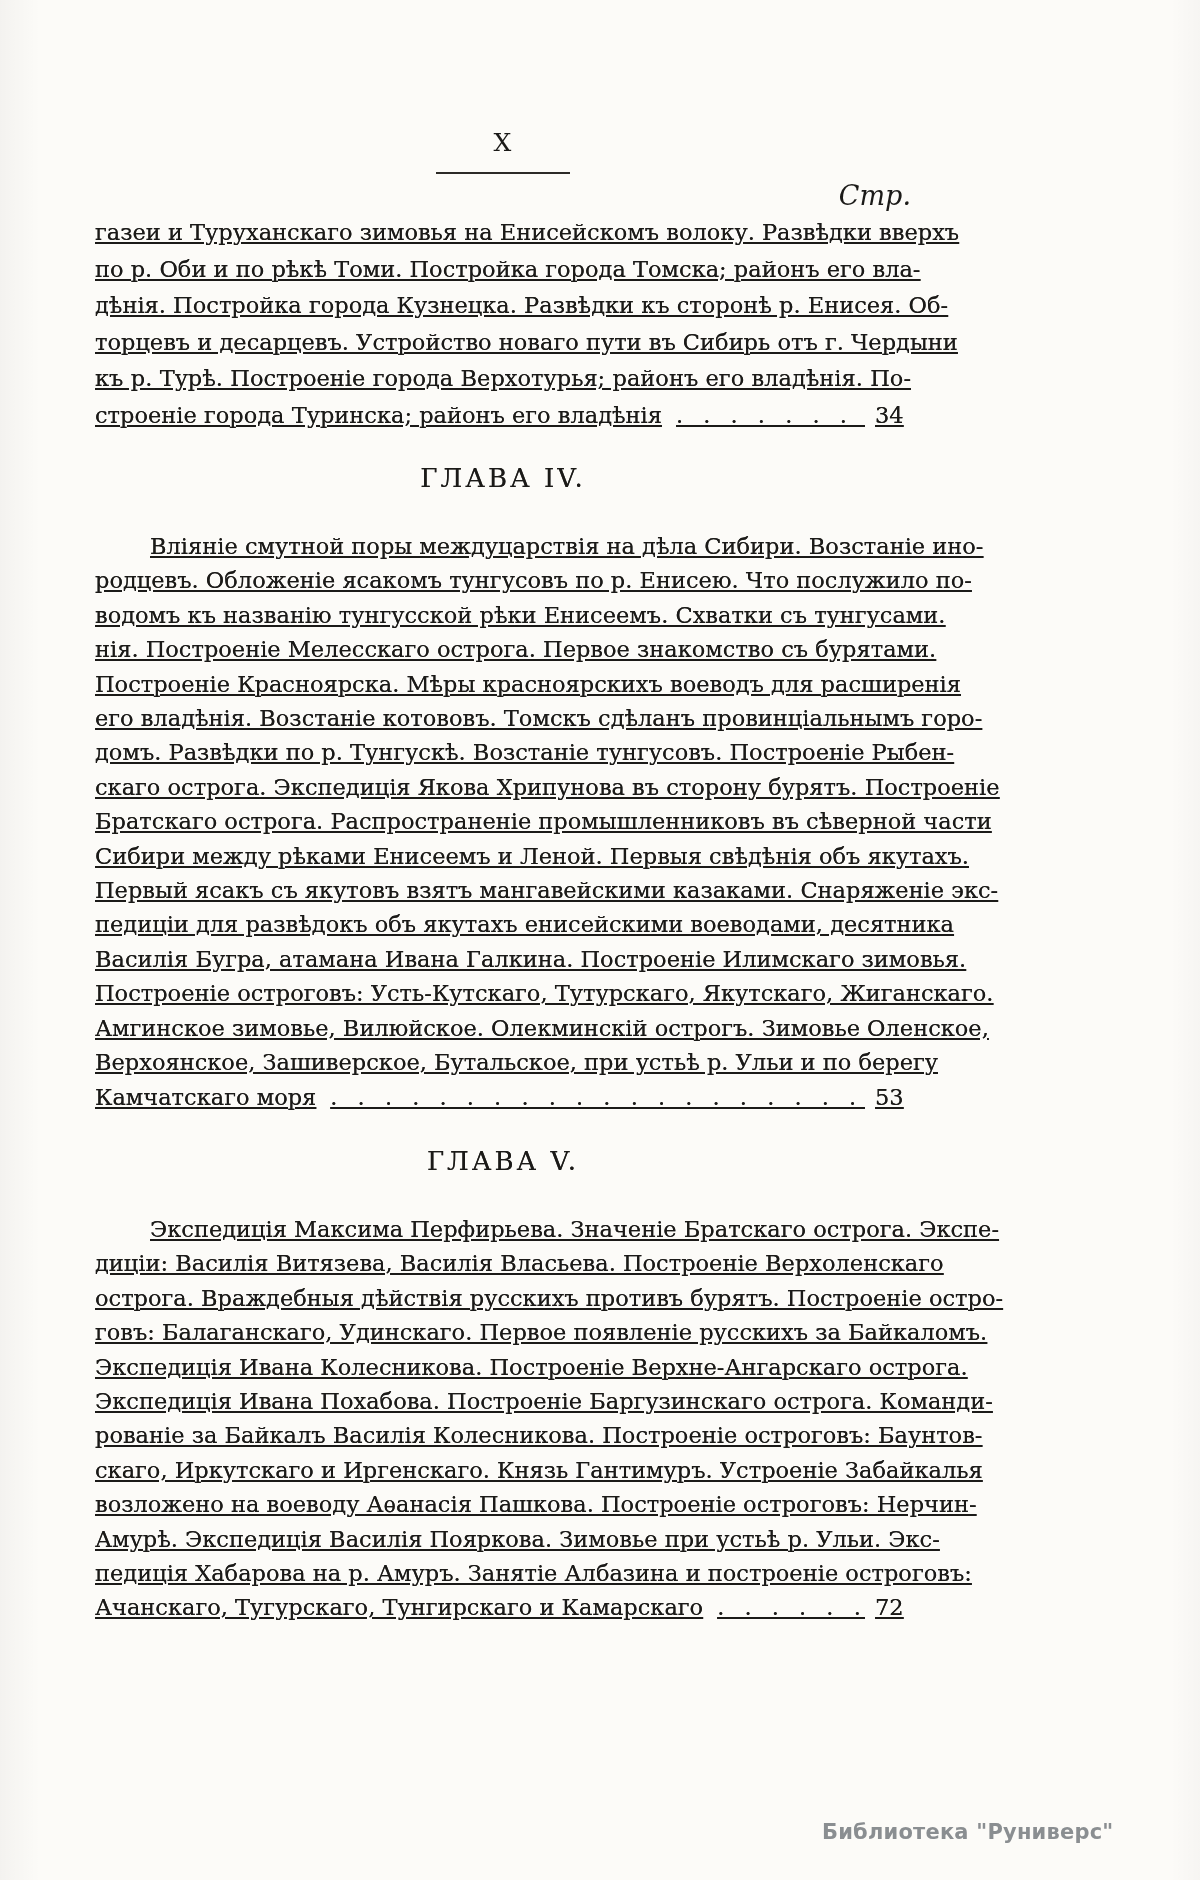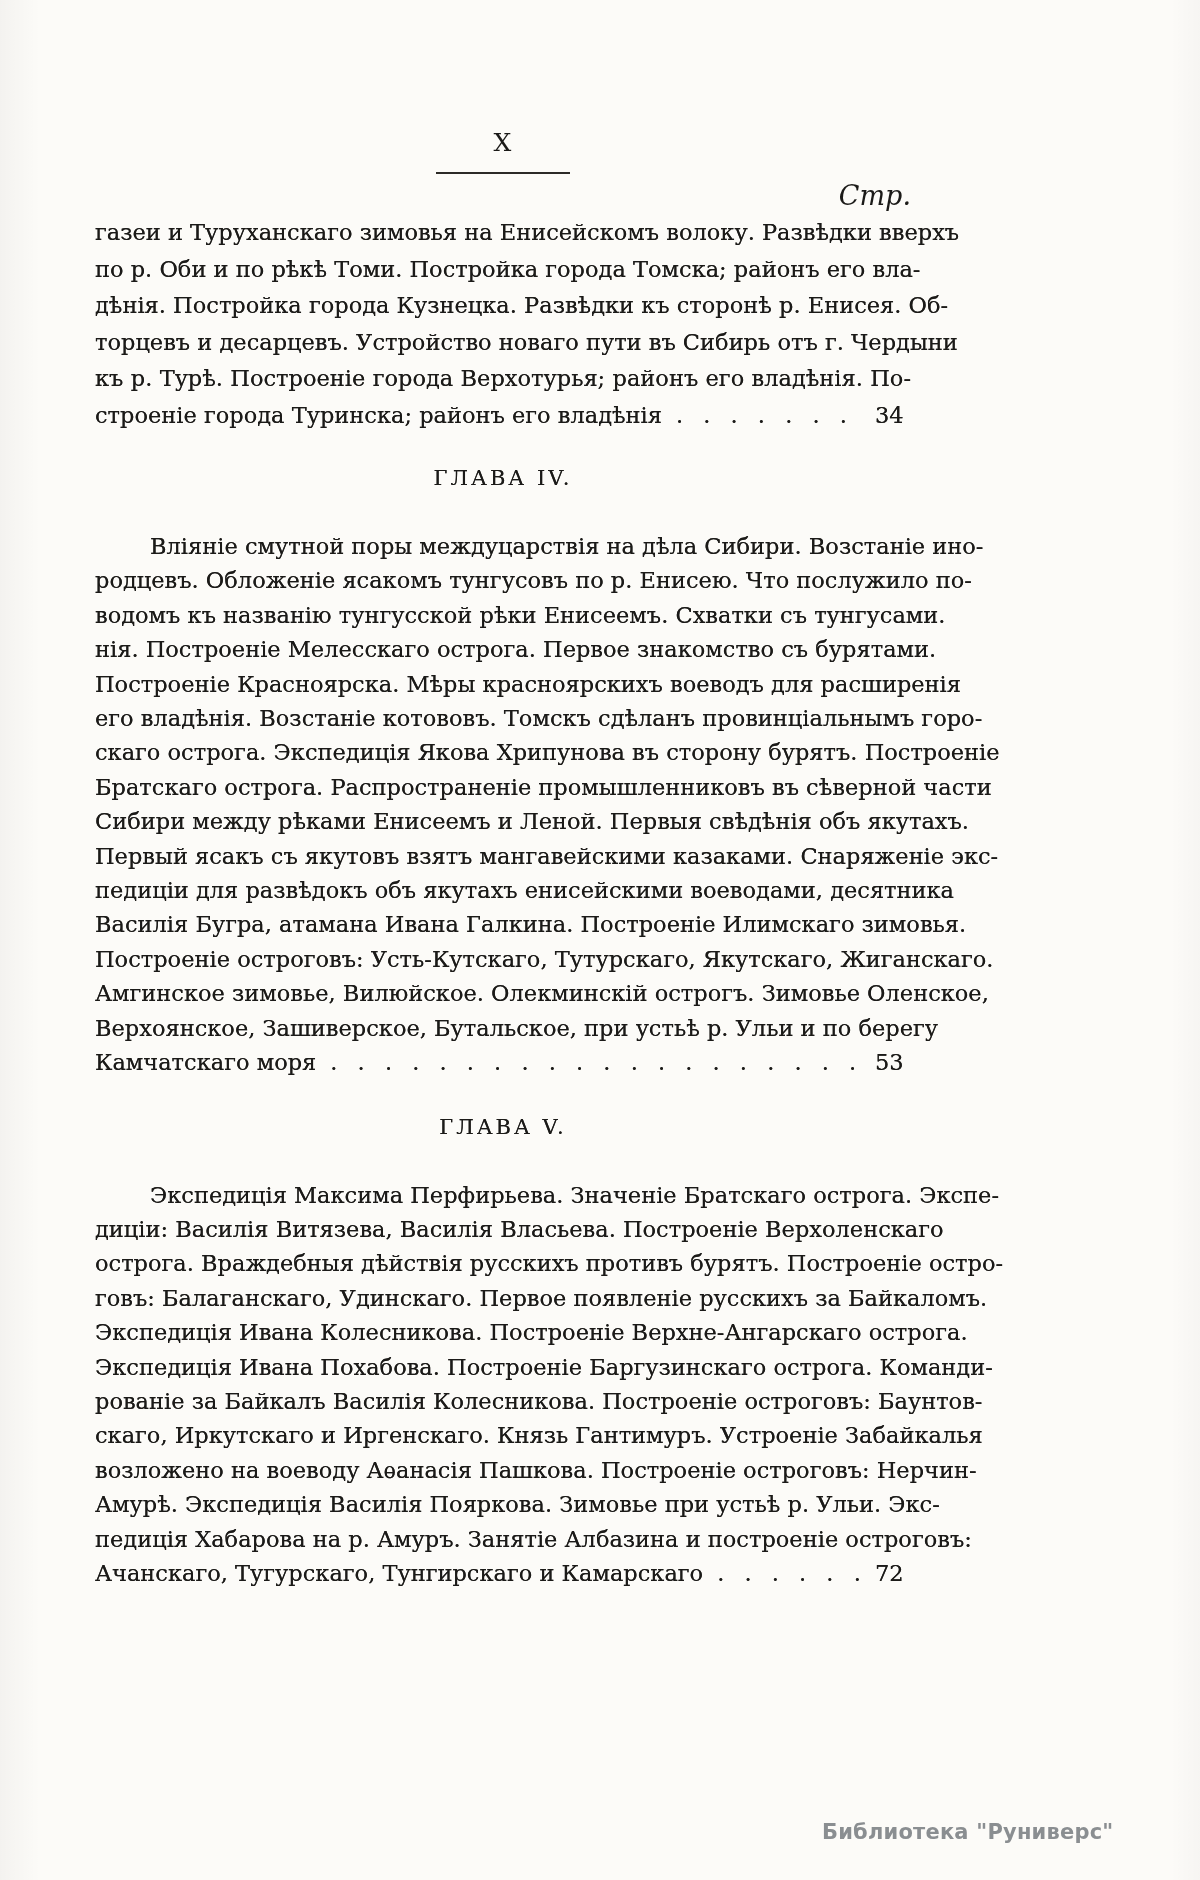--- a/index.html
+++ b/index.html
@@ -41,32 +41,33 @@
   }
 
   .toc {
     position: absolute; top: 214px; left: 95px; width: 816px;
     font-size: 22.5px;
     text-shadow: 0 0 0.6px rgba(27,26,24,0.85); 
   }
 
   .chapter-heading {
     text-align: center;
-    font-size: 21px;
+    font-size: 26px;
     letter-spacing: 3px;
     margin-top: 32px;
     margin-bottom: 36px;
     line-height: 30px;
   }
   .para.s1 .chapter-heading { margin-top: 30px; }
 
   .tl {
     text-align: justify;
     text-align-last: justify;
     white-space: nowrap;
+    text-decoration: underline;
   }
   .s0 .tl { line-height: 36.5px; }
   .s1 .tl, .s2 .tl { line-height: 34.4px; }
   .indent { text-indent: 55px; }
 
   .tl.last {
     display: flex;
     align-items: baseline;
     text-align: left;
     text-align-last: left;
@@ -116,20 +117,21 @@
         </div>
       </div>
       <div class="para s1">
         <div class="chapter-heading">ГЛАВА IV.</div>
         <div class="tl indent">Вліяніе смутной поры междуцарствія на дѣла Сибири. Возстаніе ино-</div>
         <div class="tl">родцевъ. Обложеніе ясакомъ тунгусовъ по р. Енисею. Что послужило по-</div>
         <div class="tl">водомъ къ названію тунгусской рѣки Енисеемъ. Схватки съ тунгусами.</div>
         <div class="tl">нія. Построеніе Мелесскаго острога. Первое знакомство съ бурятами.</div>
         <div class="tl">Построеніе Красноярска. Мѣры красноярскихъ воеводъ для расширенія</div>
         <div class="tl">его владѣнія. Возстаніе котововъ. Томскъ сдѣланъ провинціальнымъ горо-</div>
+        <div class="tl">домъ. Развѣдки по р. Тунгускѣ. Возстаніе тунгусовъ. Построеніе Рыбен-</div>
         <div class="tl">скаго острога. Экспедиція Якова Хрипунова въ сторону бурятъ. Построеніе</div>
         <div class="tl">Братскаго острога. Распространеніе промышленниковъ въ сѣверной части</div>
         <div class="tl">Сибири между рѣками Енисеемъ и Леной. Первыя свѣдѣнія объ якутахъ.</div>
         <div class="tl">Первый ясакъ съ якутовъ взятъ мангавейскими казаками. Снаряженіе экс-</div>
         <div class="tl">педиціи для развѣдокъ объ якутахъ енисейскими воеводами, десятника</div>
         <div class="tl">Василія Бугра, атамана Ивана Галкина. Построеніе Илимскаго зимовья.</div>
         <div class="tl">Построеніе остроговъ: Усть-Кутскаго, Тутурскаго, Якутскаго, Жиганскаго.</div>
         <div class="tl">Амгинское зимовье, Вилюйское. Олекминскій острогъ. Зимовье Оленское,</div>
         <div class="tl">Верхоянское, Зашиверское, Бутальское, при устьѣ р. Ульи и по берегу</div>
         <div class="tl last">

